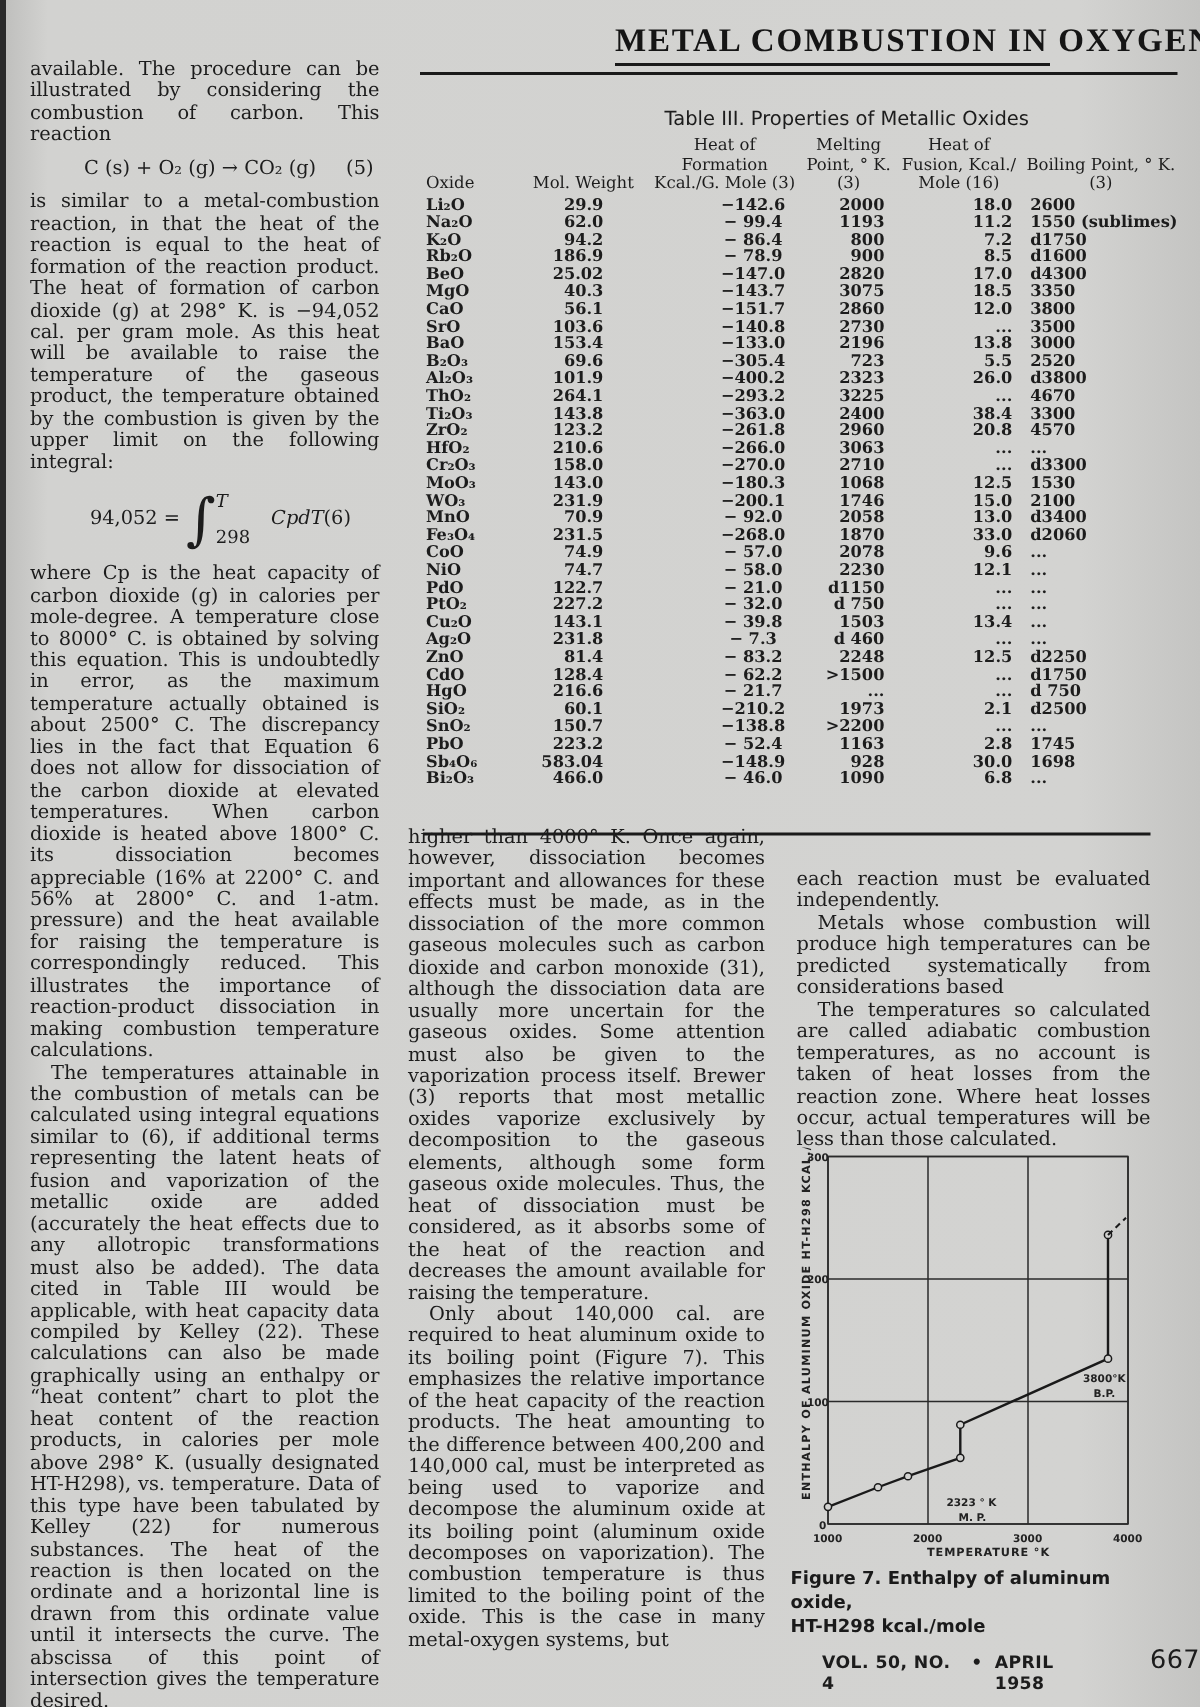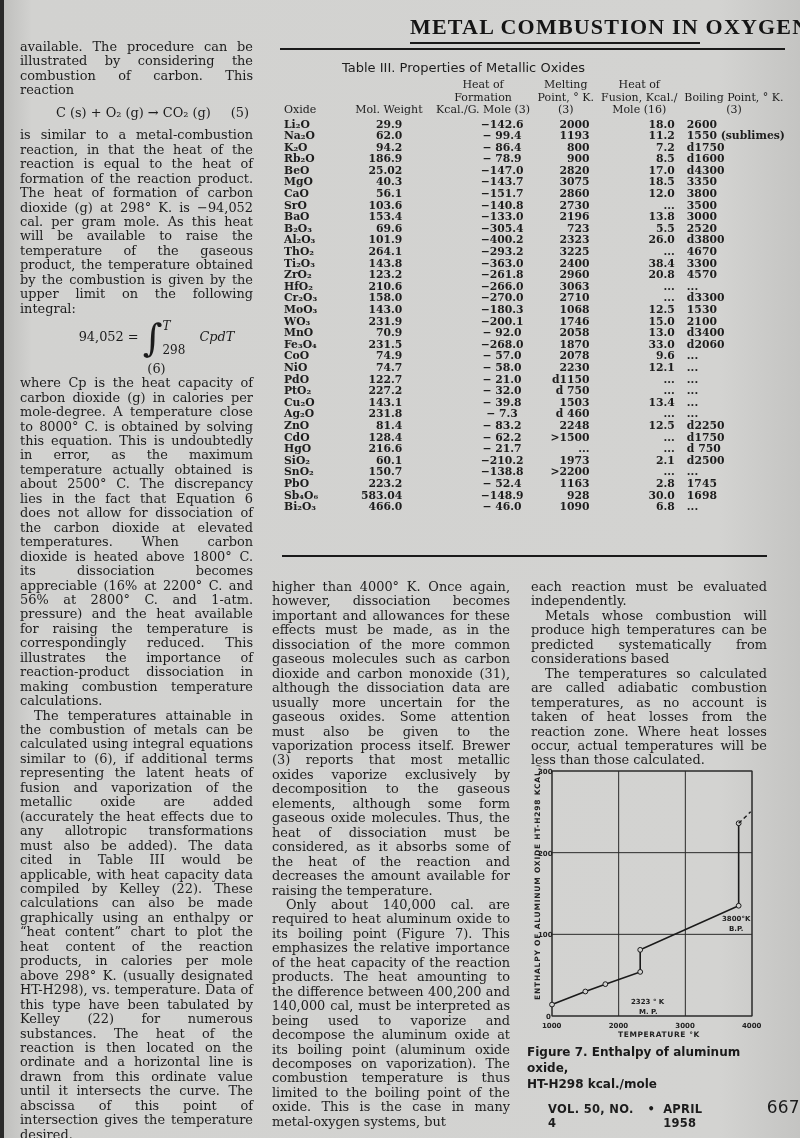--- a/index.html
+++ b/index.html
@@ -17,29 +17,29 @@
     font-family:Liberation Serif, serif; font-weight:bold;
     font-size:22px; letter-spacing:1.2px; color:#151515;
     border-bottom:2px solid #1a1a1a; padding-bottom:2px; white-space:nowrap;
   }
   .head-rule { position:absolute; left:280px; top:48px; width:505px; height:2px; background:#1a1a1a; }
   .col { position:absolute; font-size:12.9px; line-height:14.45px; text-align:justify; }
   .col p { margin:0; }
   .col p.indent { text-indent:14px; }
   .eq { display:flex; justify-content:space-between; align-items:center; margin:8px 0 8px 0; padding-left:36px; }
   .eq .num { padding-right:4px; }
-  .eq6 { display:flex; justify-content:flex-end; align-items:center; height:60px; padding-left:40px;flex-direction:column; }
+  .eq6 { display:flex; justify-content:flex-start; align-items:center; height:60px; padding-left:40px; }
   .integral { display:flex; align-items:center; gap:4px; }
   .int-sym { font-size:38px; line-height:38px; font-style:italic; }
   .limits { display:flex; flex-direction:column; font-size:12px; line-height:24px; margin-left:-4px; }
   .i { font-style:italic; }
   .table-wrap { position:absolute; left:282px; top:60px; width:505px; }
   .table-title {
     font-family:"DejaVu Sans","Liberation Sans",sans-serif; font-size:13px;
-    text-align:left; margin:0 0 4px 0; padding-left:60px;
+    text-align:center; margin:12px 0 4px 0; padding-left:60px;
   }
   table { border-collapse:collapse; width:505px; font-size:11.2px; }
   th { font-weight:normal; font-size:11px; line-height:12.5px; vertical-align:bottom; padding:0 2px 2px; }
   td { padding:0 2px; line-height:11.6px; height:11.6px; font-weight:bold; font-size:10.8px; white-space:nowrap; }
   td.oxide { text-align:left; padding-left:2px; width:60px; }
   td.c1 { text-align:right; padding-right:30px; width:55px; }
   td.c2 { text-align:center; padding-left:40px; width:60px; }
   td.c3 { text-align:right; width:50px; padding-right:8px; }
   td.c4 { text-align:right; width:48px; padding-right:6px; }
   td.c5 { text-align:left; width:70px; padding-left:6px; }
@@ -373,21 +373,21 @@
             <td class="c2">− 46.0</td>
             <td class="c3">1090</td>
             <td class="c4">6.8</td>
             <td class="c5">...</td>
           </tr>
         </tbody>
     </table>
   </div>
   <div class="table-rule"></div>
 
-  <div class="col" style="left:272px; top:580px; width:238px;">
+  <div class="col" style="left:272px; top:552px; width:238px;">
     <p>higher than 4000° K. Once again, however, dissociation becomes important and allowances for these effects must be made, as in the dissociation of the more common gaseous molecules such as carbon dioxide and carbon monoxide (31), although the dissociation data are usually more uncertain for the gaseous oxides. Some attention must also be given to the vaporization process itself. Brewer (3) reports that most metallic oxides vaporize exclusively by decomposition to the gaseous elements, although some form gaseous oxide molecules. Thus, the heat of dissociation must be considered, as it absorbs some of the heat of the reaction and decreases the amount available for raising the temperature.</p>
     <p class="indent">Only about 140,000 cal. are required to heat aluminum oxide to its boiling point (Figure 7). This emphasizes the relative importance of the heat capacity of the reaction products. The heat amounting to the difference between 400,200 and 140,000 cal, must be interpreted as being used to vaporize and decompose the aluminum oxide at its boiling point (aluminum oxide decomposes on vaporization). The combustion temperature is thus limited to the boiling point of the oxide. This is the case in many metal-oxygen systems, but</p>
   </div>
 
   <div class="col" style="left:531px; top:580px; width:236px;">
     <p>each reaction must be evaluated independently.</p>
     <p class="indent">Metals whose combustion will produce high temperatures can be predicted systematically from considerations based</p>
     <p class="indent">The temperatures so calculated are called adiabatic combustion temperatures, as no account is taken of heat losses from the reaction zone. Where heat losses occur, actual temperatures will be less than those calculated.</p>
   </div>
 

